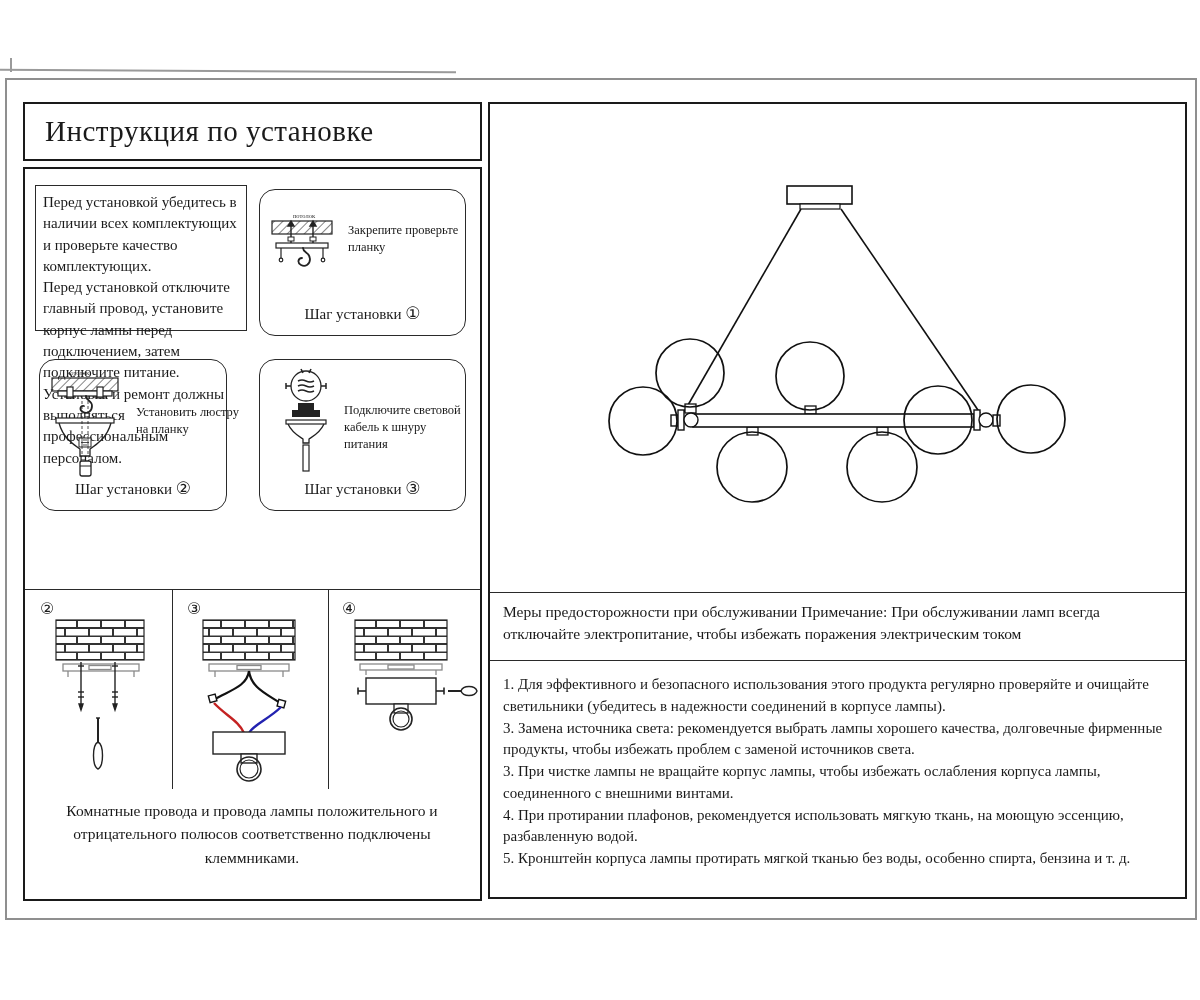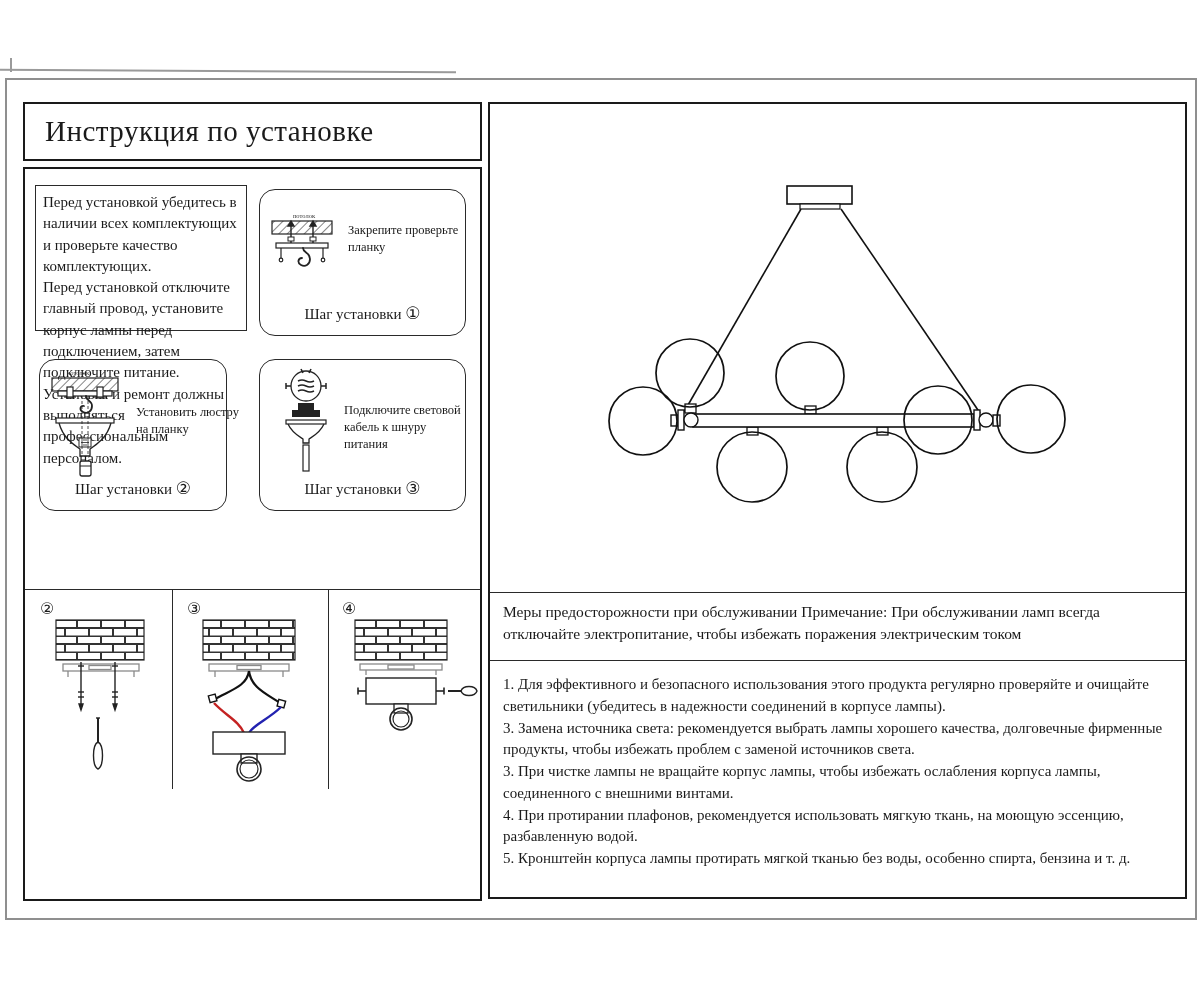--- a/index.html
+++ b/index.html
@@ -227,20 +227,21 @@
     </g>
     <rect x="54" y="92" width="14" height="9" fill="#fff" stroke="#222" stroke-width="1.3"></rect>
     <circle cx="61" cy="107" r="11" fill="none" stroke="#222" stroke-width="1.6"></circle>
     <circle cx="61" cy="107" r="8" fill="none" stroke="#222" stroke-width="1.2"></circle>
     <g>
       <line x1="108" y1="79" x2="121" y2="79" stroke="#222" stroke-width="2"></line>
       <path d="M121,79 C123,73 135,73 137,79 C135,85 123,85 121,79 Z" fill="none" stroke="#222" stroke-width="1.4"></path>
     </g>
   </svg>
 
+  <div class="abs" id="bottom-note">Комнатные провода и провода лампы положительного и отрицательного полюсов соответственно подключены клеммниками.</div>
 </div>
 
 <div class="abs" id="right-box">
 
   <svg class="abs" style="left:70px;top:47px;" width="560" height="420" viewBox="0 0 560 420">
     <g stroke="#111" stroke-width="1.6" fill="none">
       <line x1="241" y1="58" x2="124" y2="261"></line>
       <line x1="281" y1="58" x2="420" y2="262"></line>
     </g>
     <rect x="227" y="35" width="65" height="18" fill="#fff" stroke="#111" stroke-width="1.6"></rect>

